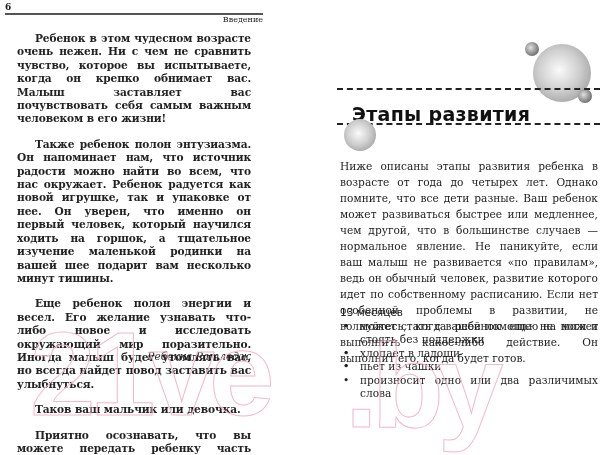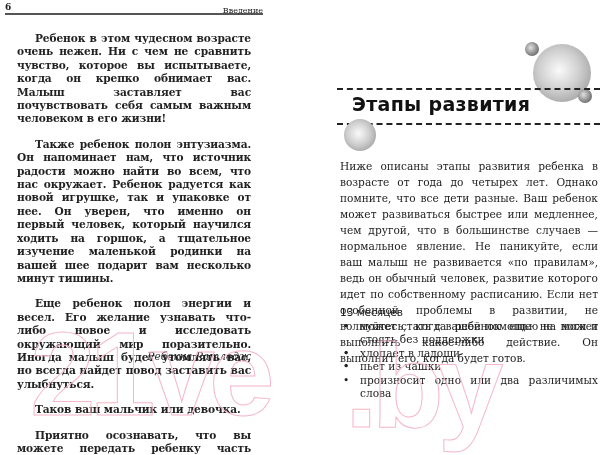--- a/index.html
+++ b/index.html
@@ -2,29 +2,29 @@
 <html><head>
 <meta charset="utf-8">
 <style>
   html,body{margin:0;padding:0;background:#fff;}
   body{width:600px;height:455px;position:relative;overflow:hidden;font-family:"DejaVu Serif","Liberation Serif",serif;color:#222;}
   .page{position:absolute;top:0;height:455px;}
   .left{left:5px;width:258px;}
   .right{left:337px;width:263px;}
   .runhead{position:absolute;top:2px;left:0;width:258px;height:11px;font-size:9px;border-bottom:2px solid #555;}
   .runhead .num{position:absolute;left:0;top:0;font-weight:bold;}
-  .runhead .sec{position:absolute;right:0;top:4px;font-size:8px;}
+  .runhead .sec{position:absolute;right:0;top:13px;font-size:8px;}
   .body-text{position:absolute;left:0;top:20px;width:258px;font-size:10.6px;line-height:13.4px;text-align:justify;letter-spacing:-0.1px;}
   .body-text p{margin:12px;text-indent:18px;font-weight:bold;}
   .sig{position:absolute;top:350px;right:12px;font-style:italic;font-size:10.6px;}
   .watermark{position:absolute;font-family:"Liberation Sans",sans-serif;font-weight:bold;color:transparent;-webkit-text-stroke:1px #f6b8c8;pointer-events:none;}
   .wm1{left:30px;top:306px;font-size:118px;letter-spacing:-6px;}
   .wm2{left:345px;top:318px;font-size:118px;letter-spacing:-6px;}
   .dash{position:absolute;left:0;width:263px;border-top:2px dashed #222;}
-  .ch-title{position:absolute;left:15px;top:93px;font-family:"DejaVu Sans","Liberation Sans",sans-serif;font-weight:bold;font-size:19px;letter-spacing:0.3px;color:#111;}
+  .ch-title{position:absolute;left:15px;top:103px;font-family:"DejaVu Sans","Liberation Sans",sans-serif;font-weight:bold;font-size:19px;letter-spacing:0.3px;color:#111;}
   .sphere{position:absolute;border-radius:50%;background:radial-gradient(circle at 45% 45%,#fafafa 0%,#cfcfcf 45%,#8a8a8a 100%);}
   .sphere.dark{background:radial-gradient(circle at 40% 40%,#e0e0e0 0%,#8a8a8a 55%,#4a4a4a 100%);}
   .intro{position:absolute;left:3px;top:158px;width:258px;font-size:10.6px;line-height:16px;text-align:justify;}
   .sub{position:absolute;left:3px;top:306px;font-family:"DejaVu Sans","Liberation Sans",sans-serif;font-weight:normal;font-size:10.5px;}
   .list{position:absolute;left:3px;top:320px;width:258px;margin:0;padding:0;list-style:none;font-size:10.6px;line-height:13.4px;}
   .list li{position:relative;padding-left:20px;text-align:justify;}
   .list li .bul{position:absolute;left:3px;top:0;}
 </style>
 </head>
 <body>

